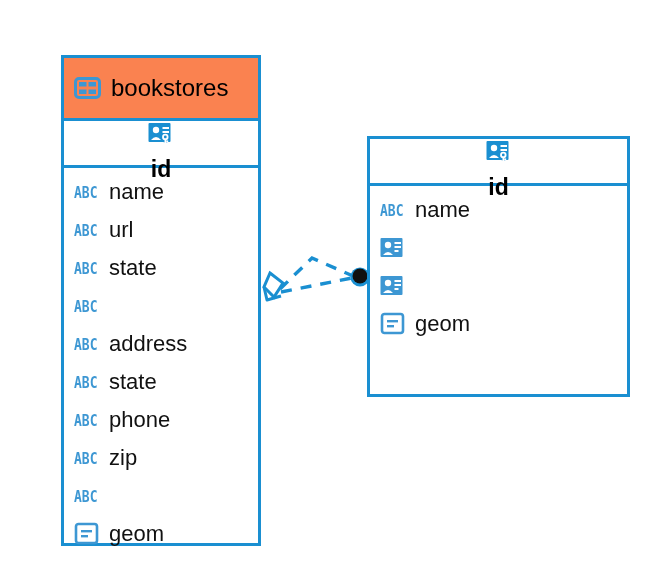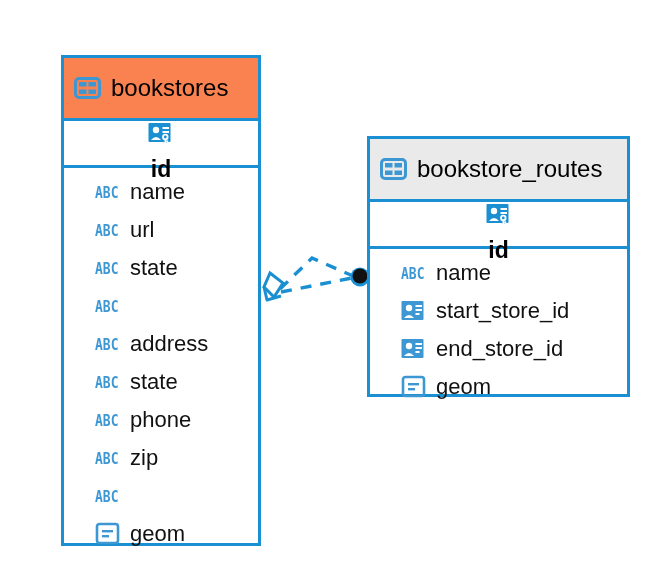--- a/index.html
+++ b/index.html
@@ -46,21 +46,20 @@
     flex-direction:column;
   }
   .col-row{
     box-sizing:border-box;
     height:38px;
     display:flex;align-items:center;
     padding:0 10px;
     gap:9px;
     font-size:22px;
     color:#111111;
-    margin-left:21px;
   }
   .cols-wrap{padding-top:5px;padding-bottom:5px;}
 
   
   .ico{flex:0 0 auto;display:inline-block;line-height:0;}
   .ico svg{display:block;}
 
   .abc-ico{
     flex:0 0 auto;
     width:26px;
@@ -173,32 +172,20 @@
             <rect x="7" y="13" width="7" height="2.4" fill="#3d97d3"></rect>
           </svg>
         </span>
         <span>geom</span>
       </div>
     </div>
   </div>
 
   <div class="entity" id="t-routes" style="left:367px;top:136px;width:263px;height:261px;">
 
-    <div class="ent-header gray">
-      <span class="ico">
-        <svg width="27" height="22" viewBox="0 0 27 22">
-          <rect x="1.5" y="1.5" width="24" height="19" rx="3.5" ry="3.5" fill="none" stroke="#3d97d3" stroke-width="3"></rect>
-          <rect x="5" y="5" width="7.5" height="4.5" fill="#3d97d3"></rect>
-          <rect x="14.5" y="5" width="7.5" height="4.5" fill="#3d97d3"></rect>
-          <rect x="5" y="12.5" width="7.5" height="4.5" fill="#3d97d3"></rect>
-          <rect x="14.5" y="12.5" width="7.5" height="4.5" fill="#3d97d3"></rect>
-        </svg>
-      </span>
-      <span>bookstore_routes</span>
-    </div>
 
     <div class="pk-row">
       <span class="ico">
         <svg width="26" height="26" viewBox="0 0 26 26">
           <rect x="0.5" y="2" width="22" height="19" rx="1" fill="#1a8fd1"></rect>
           <circle cx="8" cy="9" r="3.2" fill="#ffffff"></circle>
           <path d="M 3 19 Q 8 13.2 13 19 Z" fill="#ffffff"></path>
           <rect x="14.5" y="6" width="6.5" height="2" fill="#ffffff"></rect>
           <rect x="14.5" y="10" width="6.5" height="2" fill="#ffffff"></rect>
           <circle cx="17.5" cy="17" r="4.6" fill="#1a8fd1"></circle>
@@ -219,34 +206,32 @@
         <span class="ico">
           <svg width="26" height="22" viewBox="0 0 26 22">
             <rect x="0.5" y="1" width="22" height="19" rx="1" fill="#3d97d3"></rect>
             <circle cx="8" cy="8" r="3.2" fill="#ffffff"></circle>
             <path d="M 3 18 Q 8 12.2 13 18 Z" fill="#ffffff"></path>
             <rect x="14.5" y="5" width="6.5" height="2" fill="#ffffff"></rect>
             <rect x="14.5" y="9" width="6.5" height="2" fill="#ffffff"></rect>
             <rect x="14.5" y="13" width="4" height="2" fill="#ffffff"></rect>
           </svg>
         </span>
-        <span>start_store_id</span>
       </div>
       <div class="col-row">
         <span class="ico">
           <svg width="26" height="22" viewBox="0 0 26 22">
             <rect x="0.5" y="1" width="22" height="19" rx="1" fill="#3d97d3"></rect>
             <circle cx="8" cy="8" r="3.2" fill="#ffffff"></circle>
             <path d="M 3 18 Q 8 12.2 13 18 Z" fill="#ffffff"></path>
             <rect x="14.5" y="5" width="6.5" height="2" fill="#ffffff"></rect>
             <rect x="14.5" y="9" width="6.5" height="2" fill="#ffffff"></rect>
             <rect x="14.5" y="13" width="4" height="2" fill="#ffffff"></rect>
           </svg>
         </span>
-        <span>end_store_id</span>
       </div>
       <div class="col-row">
         <span class="ico">
           <svg width="26" height="24" viewBox="0 0 26 24">
             <rect x="2" y="2" width="21" height="19" rx="2.5" ry="2.5" fill="none" stroke="#3d97d3" stroke-width="2.6"></rect>
             <rect x="7" y="8" width="11" height="2.4" fill="#3d97d3"></rect>
             <rect x="7" y="13" width="7" height="2.4" fill="#3d97d3"></rect>
           </svg>
         </span>
         <span>geom</span>

